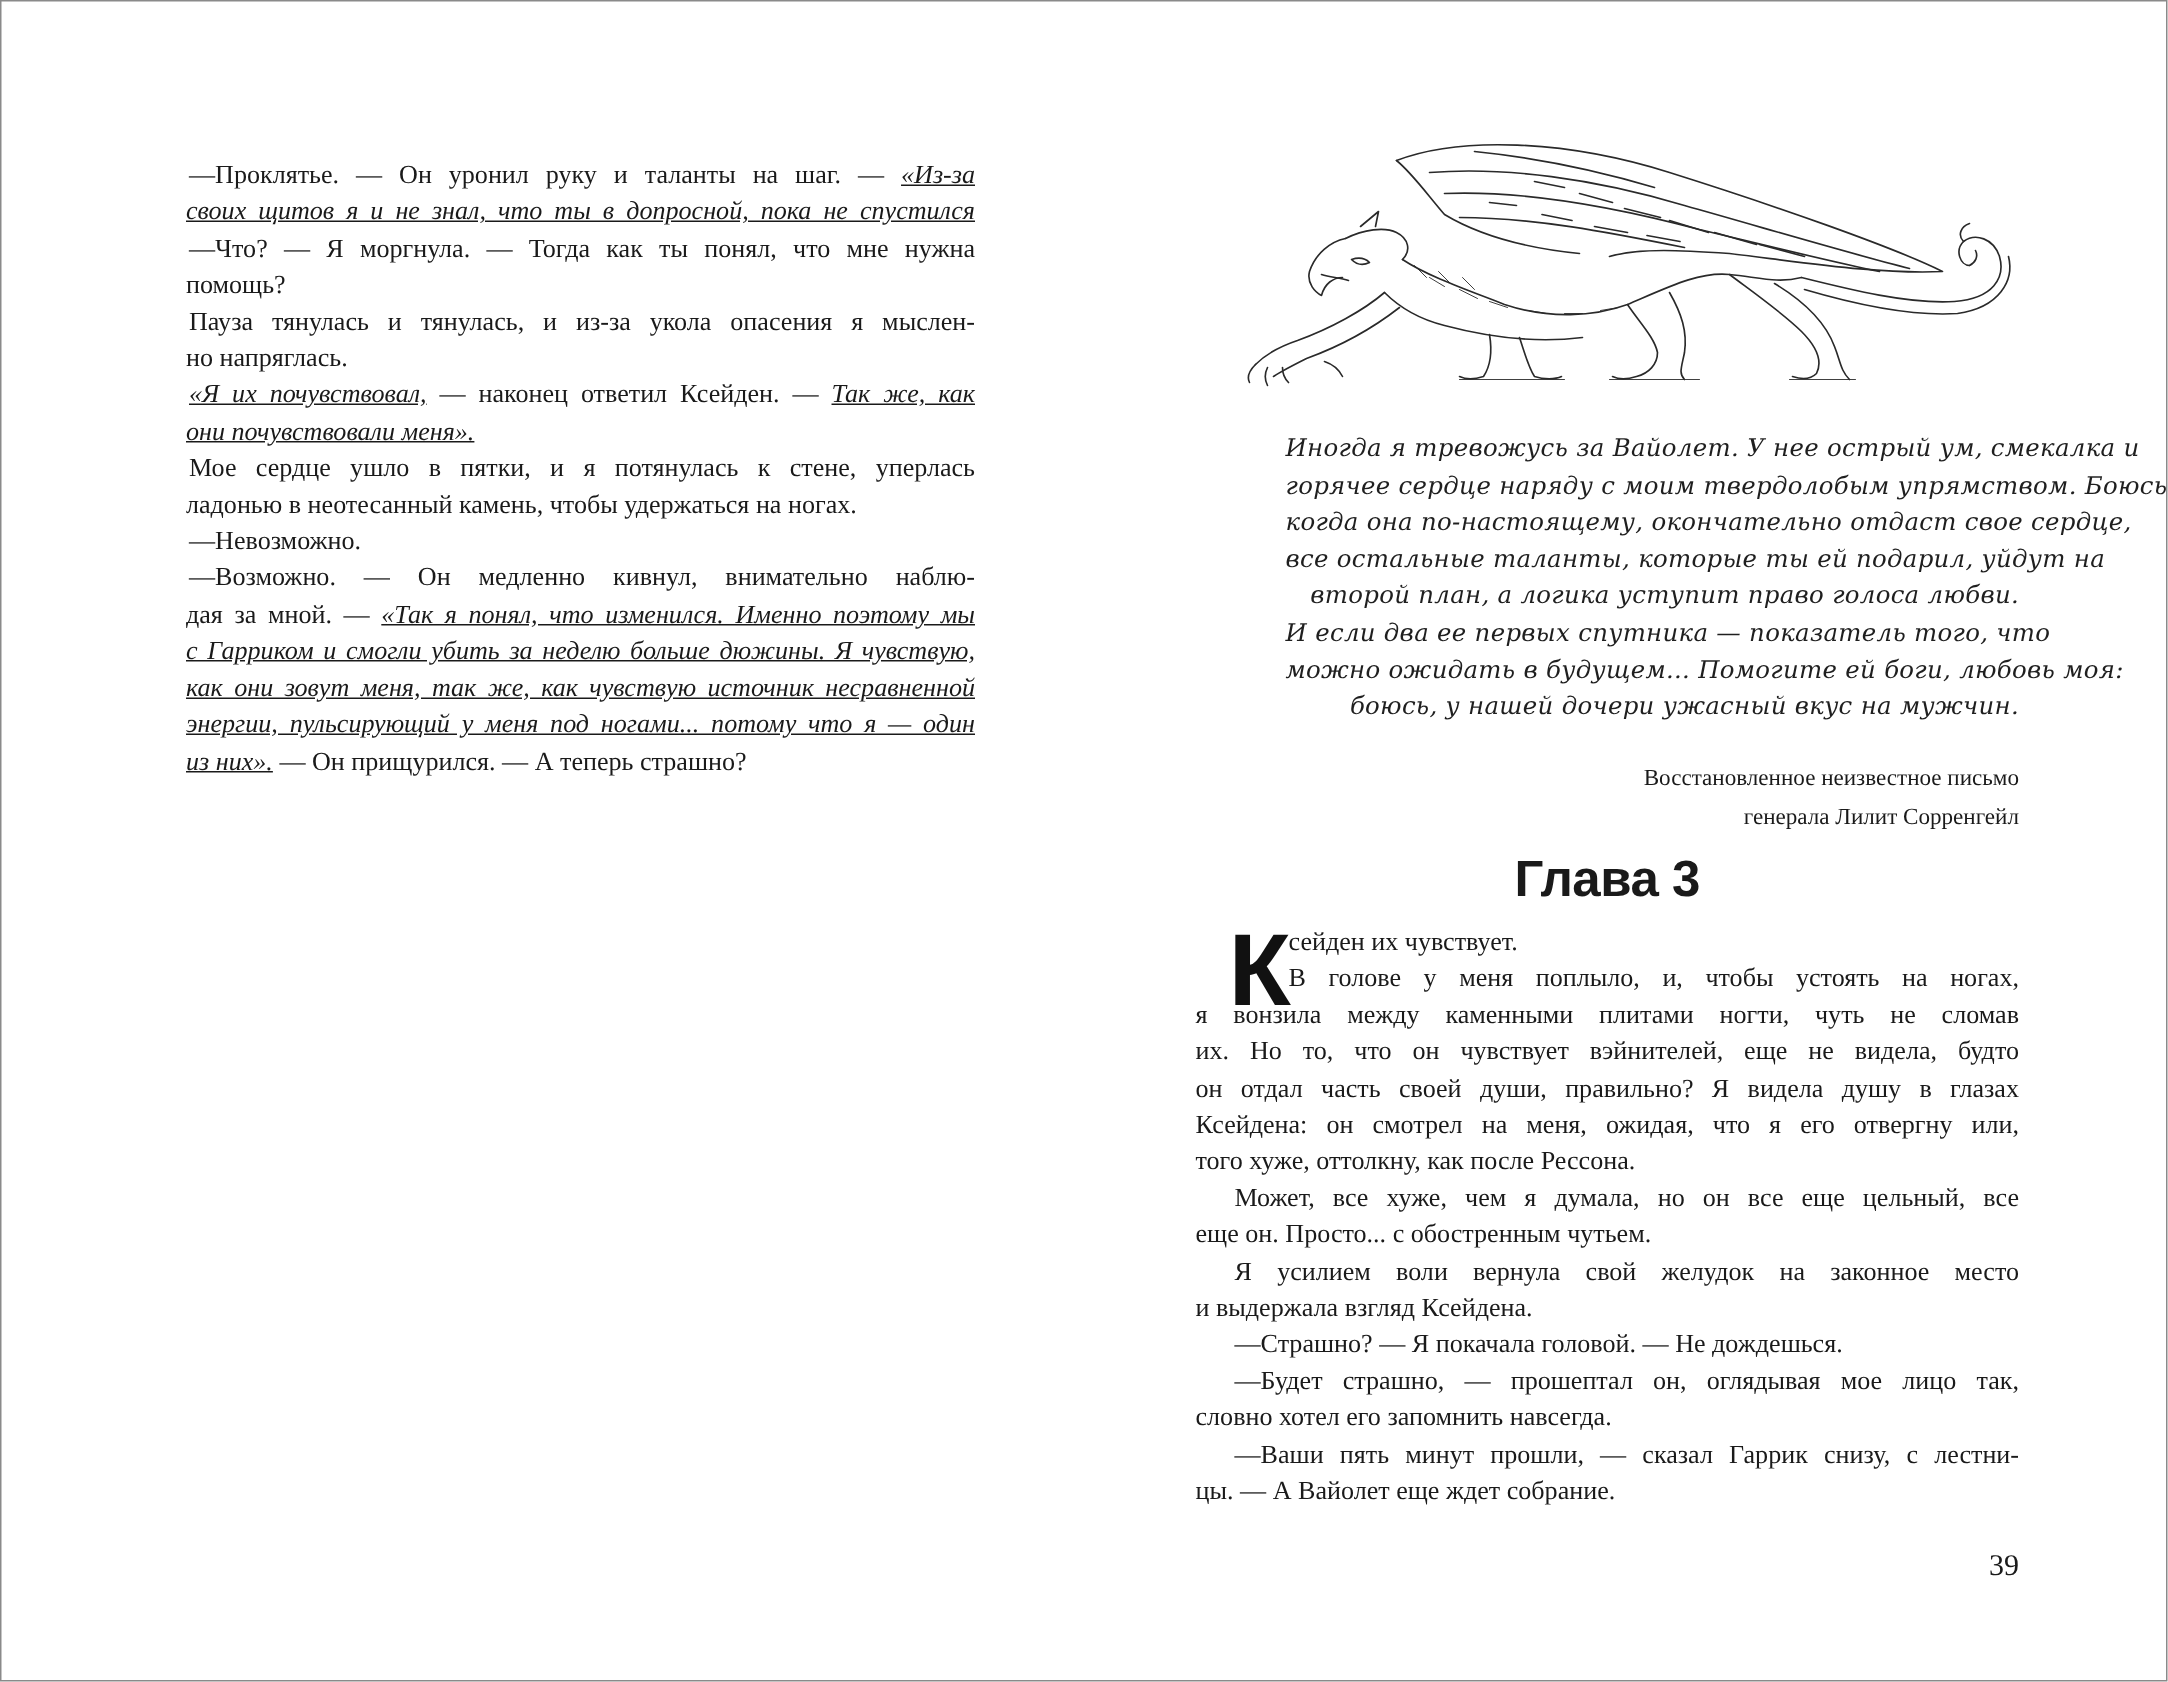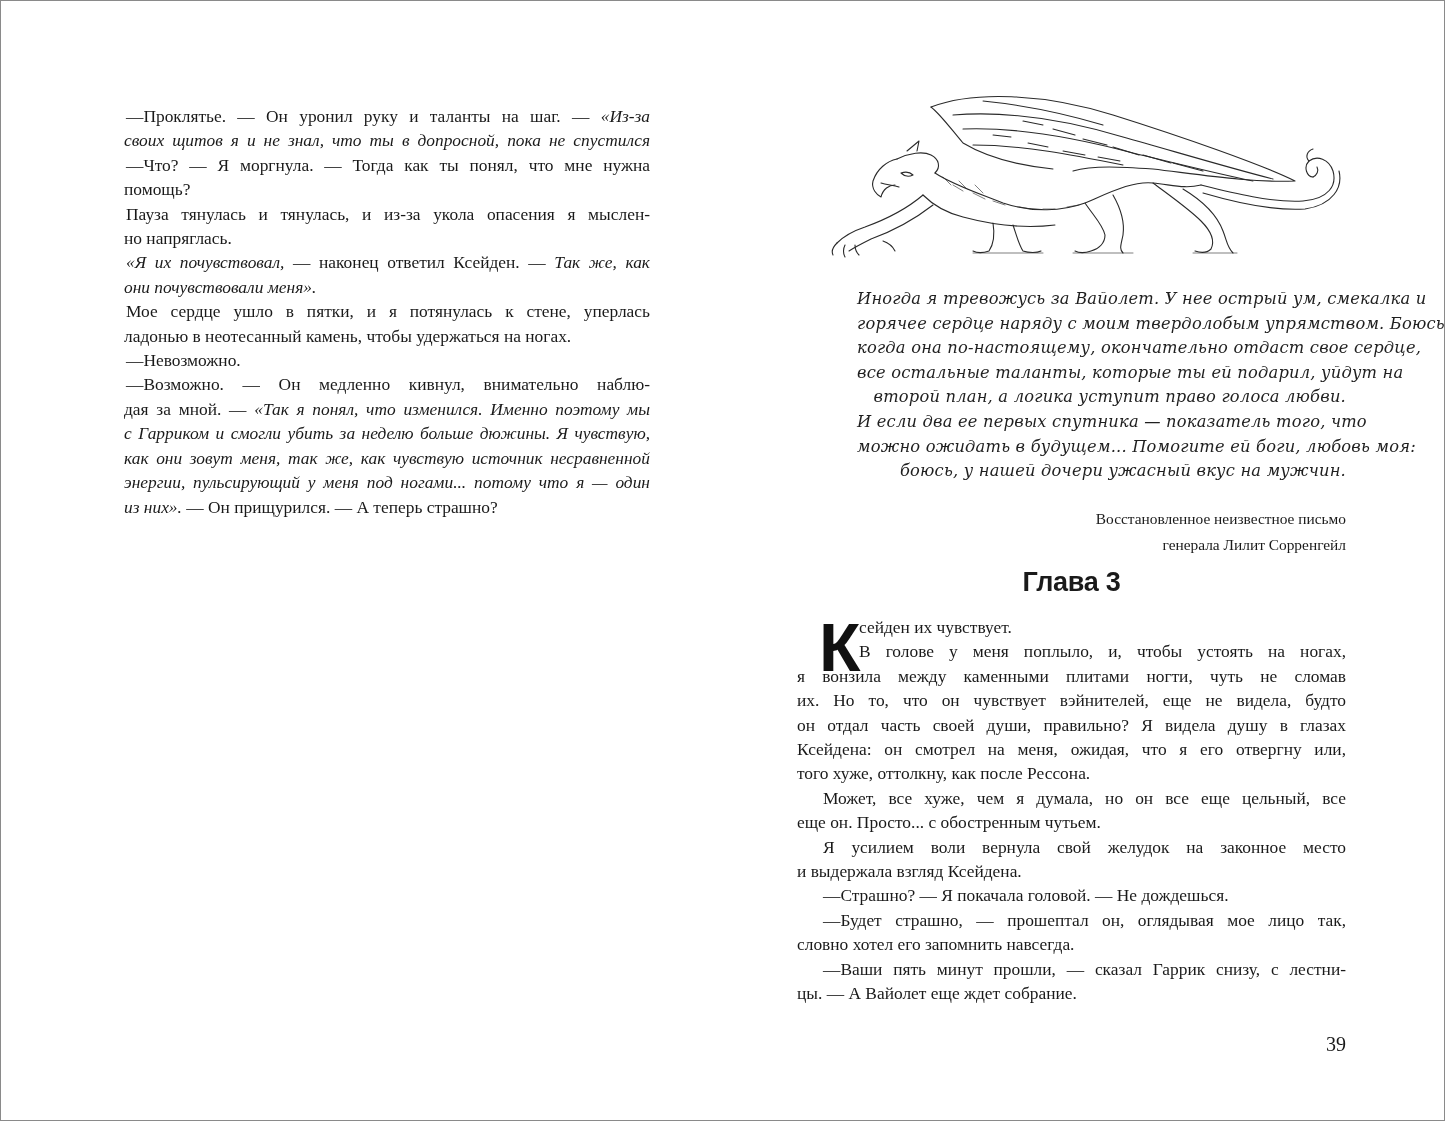--- a/index.html
+++ b/index.html
@@ -18,42 +18,42 @@
     }
     .page-right {
       position: absolute; left: 796px; top: 80px; width: 549px; height: 1000px;
     }
     .text {
       font-size: 17.4px; line-height: 24.4px; text-align: justify;
       hyphens: manual;
     }
     .line { display: block; text-align: justify; text-align-last: justify; white-space: nowrap; }
     .line.last { text-align-last: left; }
-    .il { font-style: italic; }
+    .il { font-style: italic; text-decoration: underline; }
 
     
     .illustration {
       position: absolute; left: 26px; top: 4px; width: 520px; height: 176px;
     }
     .epigraph {
       position: absolute; left: 60px; top: 206px; width: 489px;
       font-family: "DejaVu Serif", serif; font-style: italic;
       font-size: 16.3px; line-height: 24.6px; color: #1f1f1f;
       letter-spacing: 0.2px;
     }
     .epigraph .eline { display: block; text-align: right; white-space: nowrap; }
     .epigraph .eline.j { text-align: justify; text-align-last: justify; }
     .attribution {
       position: absolute; right: 0; top: 425px; text-align: right;
       font-size: 15.4px; line-height: 26px;
     }
     .chapter-title {
       position: absolute; left: 0; width: 549px; top: 486px; text-align: center;
       font-family: "Liberation Sans", "DejaVu Sans", sans-serif; font-weight: bold;
-      font-size: 27px; letter-spacing: -0.3px;
+      font-size: 34px; letter-spacing: -0.3px;
     }
     .body-right {
       position: absolute; left: 0; top: 534px; width: 549px;
     }
     .dropcap {
       position: absolute; left: 22px; top: 4px;
       font-family: "Liberation Sans", "DejaVu Sans", sans-serif; font-weight: bold;
       font-size: 68px; line-height: 56px; color: #111;
     }
     .dc-line { padding-left: 62px; }

